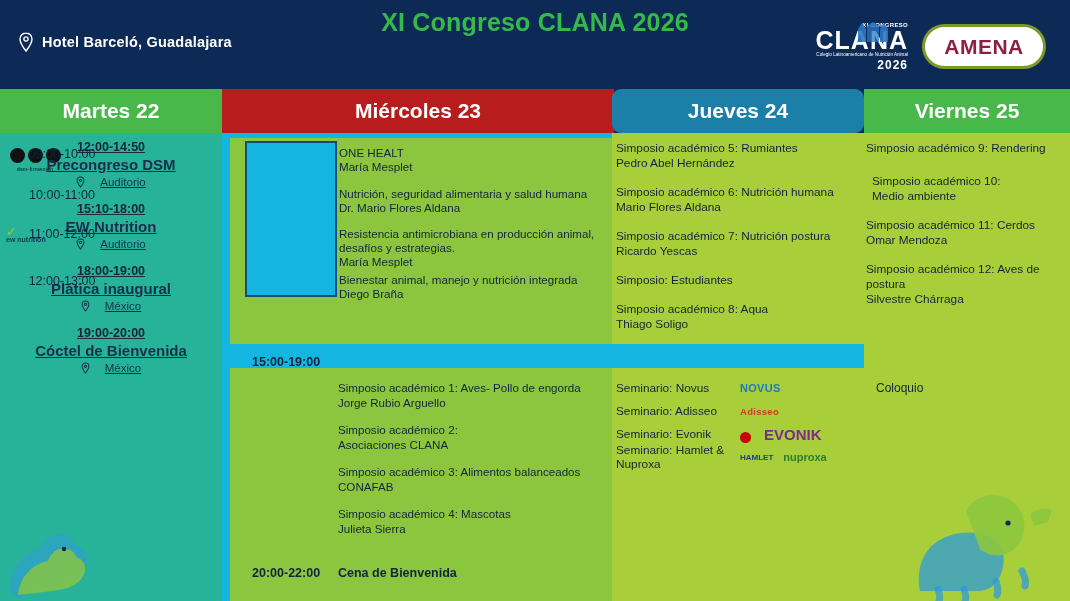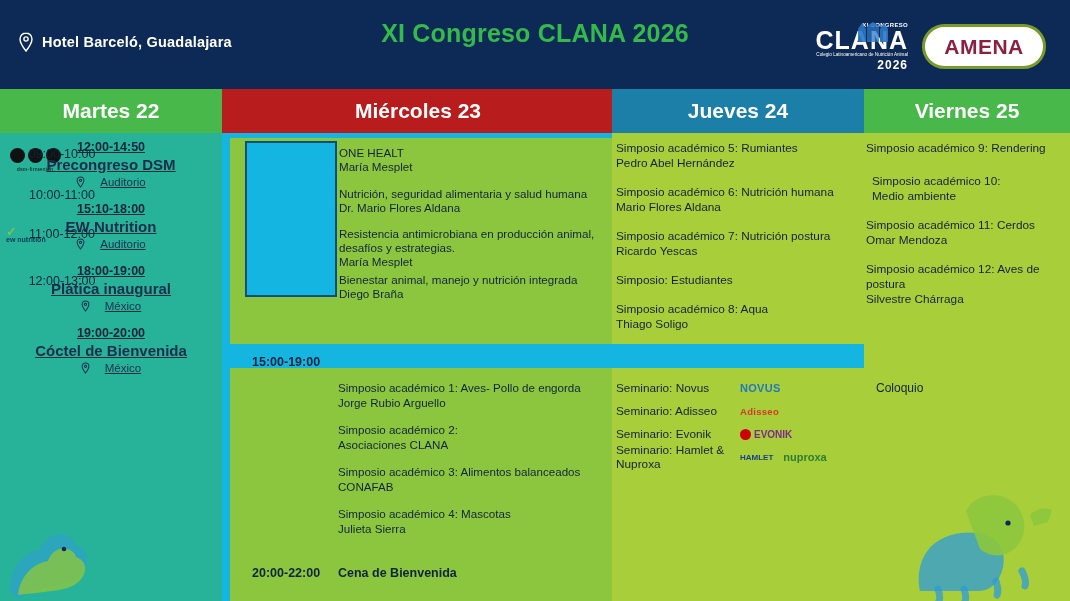--- a/index.html
+++ b/index.html
@@ -24,21 +24,21 @@
     position: absolute; left: 18px; top: 32px;
     display: flex; align-items: center; gap: 8px;
     color: #ffffff; font-size: 14.5px; font-weight: bold;
     letter-spacing: .2px;
   }
   .pin {
     width: 16px; height: 20px; position: relative; display:inline-block;
   }
   .pin svg { display:block; }
   .title-wrap {
-    position: absolute; left: 0; top: 18px; width: 1070px;
+    position: absolute; left: 0; top: 7px; width: 1070px;
     text-align: center;
   }
   .title-main {
     color: #35b94a; font-size: 25px; font-weight: bold;
     letter-spacing: .2px; line-height: 30px;
   }
   .title-sub {
     color: #1ec8ea; font-size: 19px; font-weight: bold;
     line-height: 26px; margin-top: 1px;
   }
@@ -71,21 +71,21 @@
 
   
   .daybar { position: absolute; left: 0; top: 89px; width: 1070px; height: 44px; }
   .daycell {
     position: absolute; top: 0; height: 44px;
     display: flex; align-items: center; justify-content: center;
     color: #ffffff; font-size: 21px; font-weight: bold;
   }
   #day-mar { left: 0; width: 222px; background: #49b84b; }
   #day-mie { left: 222px; width: 392px; background: #b91c1c; }
-  #day-jue { left: 612px; width: 252px; background: #1b7fa8; }
+  #day-jue { left: 612px; width: 252px; background: #1b7fa8; border-radius: 9px; }
   #day-vie { left: 864px; width: 206px; background: #49b84b; }
 
   
   .col-martes {
     position: absolute; left: 0; top: 133px; width: 222px; height: 468px;
     background: #27b39a;
   }
   .col-mie {
     position: absolute; left: 222px; top: 133px; width: 390px; height: 468px;
     background: #14b5e0;
@@ -179,21 +179,21 @@
   .j-block { margin-bottom: 14px; }
   .j-line { font-size: 11.8px; color: #14243c; line-height: 15px; }
   .jue-sem { position: absolute; left: 616px; top: 378px; width: 248px; }
   .sem-row {
     display: flex; align-items: center; height: 20px; margin-bottom: 3px;
   }
   .sem-label { font-size: 11.8px; color: #14243c; width: 124px; }
   .sem-logo { font-size: 10px; font-weight: bold; }
   .logo-novus { color: #1f7bbf; letter-spacing: .3px; font-size: 11px; }
   .logo-adisseo { color: #d13b2a; font-size: 9.5px; letter-spacing: .3px; }
-  .logo-evonik { color: #7c2b8a; font-size: 10px; font-weight: bold; display:flex; align-items:flex-end; gap:3px;}
+  .logo-evonik { color: #7c2b8a; font-size: 15px; font-weight: bold; display:flex; align-items:flex-end; gap:13px;}
   .evonik-dot { width: 11px; height: 11px; border-radius: 50%; background: #c00; display:inline-block; }
   .logo-hamlet { color: #1a3f8f; font-size: 8px; }
   .logo-nuproxa { color: #2f7d32; font-size: 11px; }
 
   
   .vie-list { position: absolute; left: 866px; top: 141px; width: 200px; }
   .v-block { margin-bottom: 14px; }
   .v-line { font-size: 11.8px; color: #14243c; line-height: 15px; }
   .coloquio {
     position: absolute; left: 876px; top: 381px;

